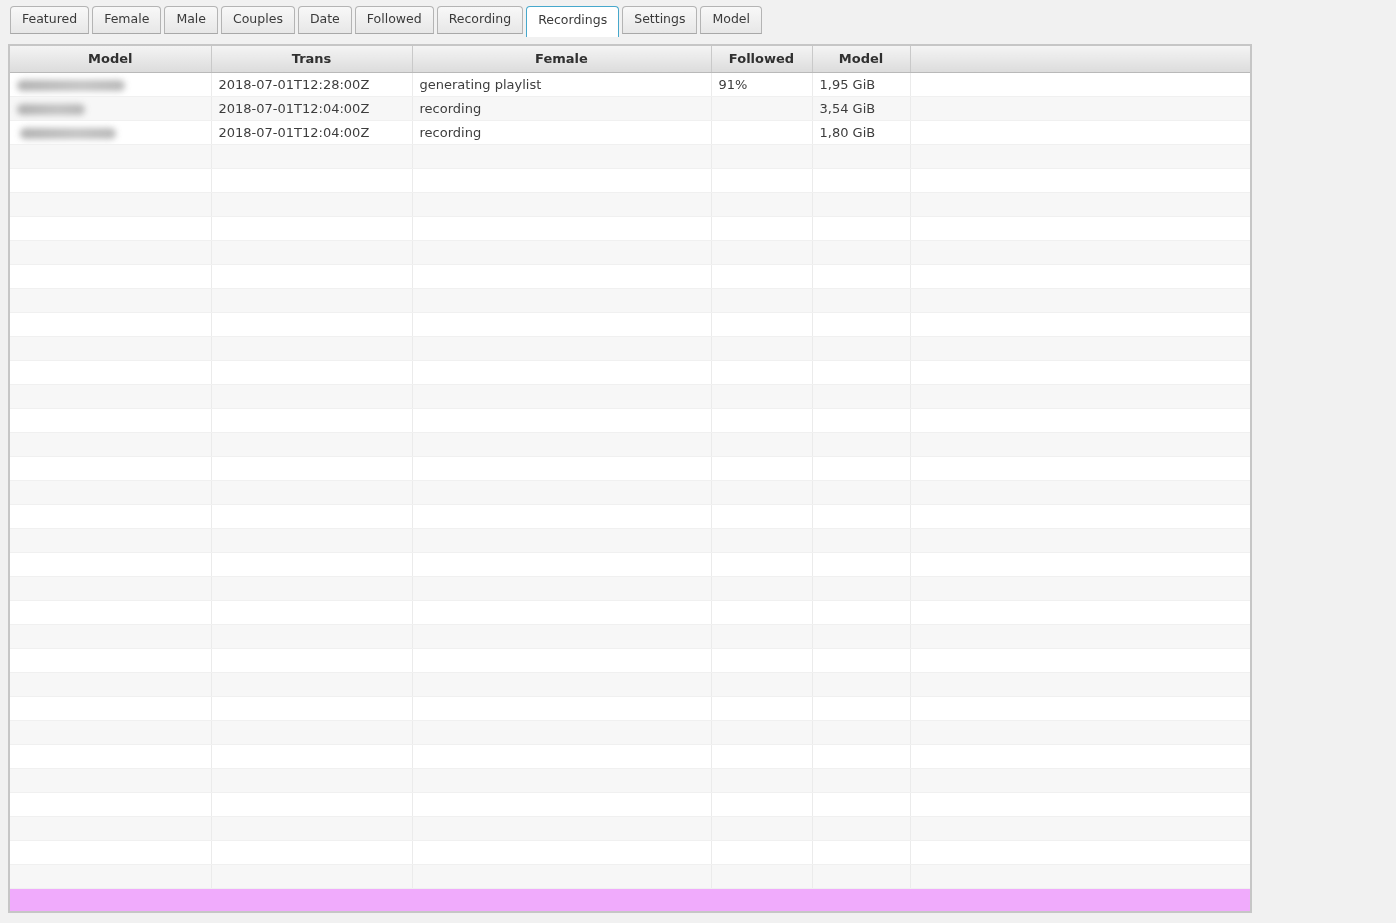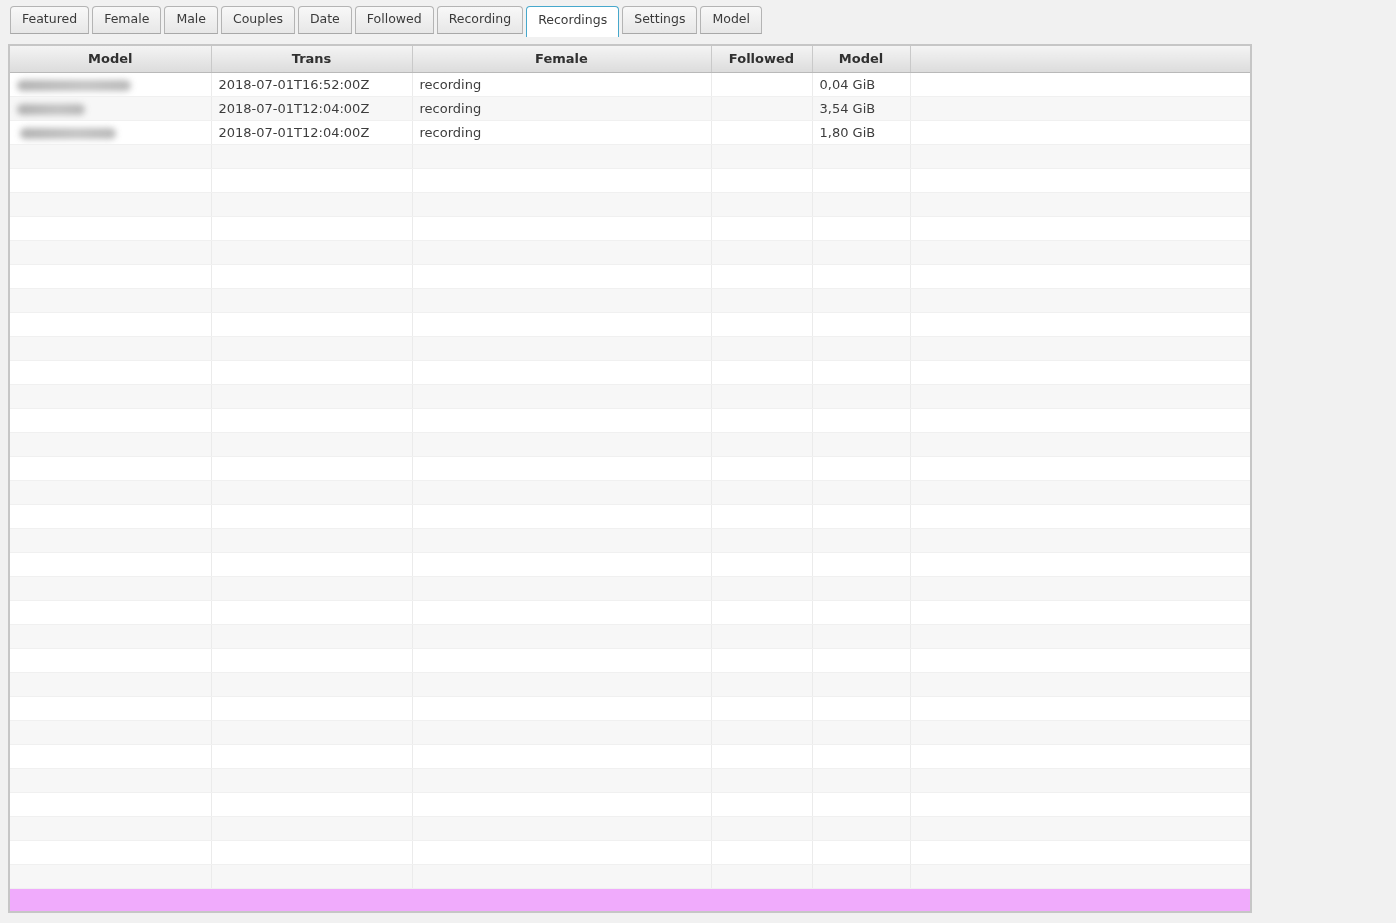--- a/index.html
+++ b/index.html
@@ -129,28 +129,28 @@
       <tr>
         <th>Model</th>
         <th>Trans</th>
         <th>Female</th>
         <th>Followed</th>
         <th>Model</th>
         <th></th>
       </tr>
     </thead>
     <tbody id="table-body">
-      <tr class="r2">
+      <tr class="r1">
         <td>
             <div class="smudge"></div>
           </td>
-        <td>2018-07-01T16:52:00Z</td>
-        <td>recording</td>
-        <td></td>
-        <td>0,04 GiB</td>
+        <td>2018-07-01T12:28:00Z</td>
+        <td>generating playlist</td>
+        <td>91%</td>
+        <td>1,95 GiB</td>
         <td></td>
       </tr>
       <tr class="r3">
         <td>
             <div class="smudge"></div>
           </td>
         <td>2018-07-01T12:04:00Z</td>
         <td>recording</td>
         <td></td>
         <td>3,54 GiB</td>

